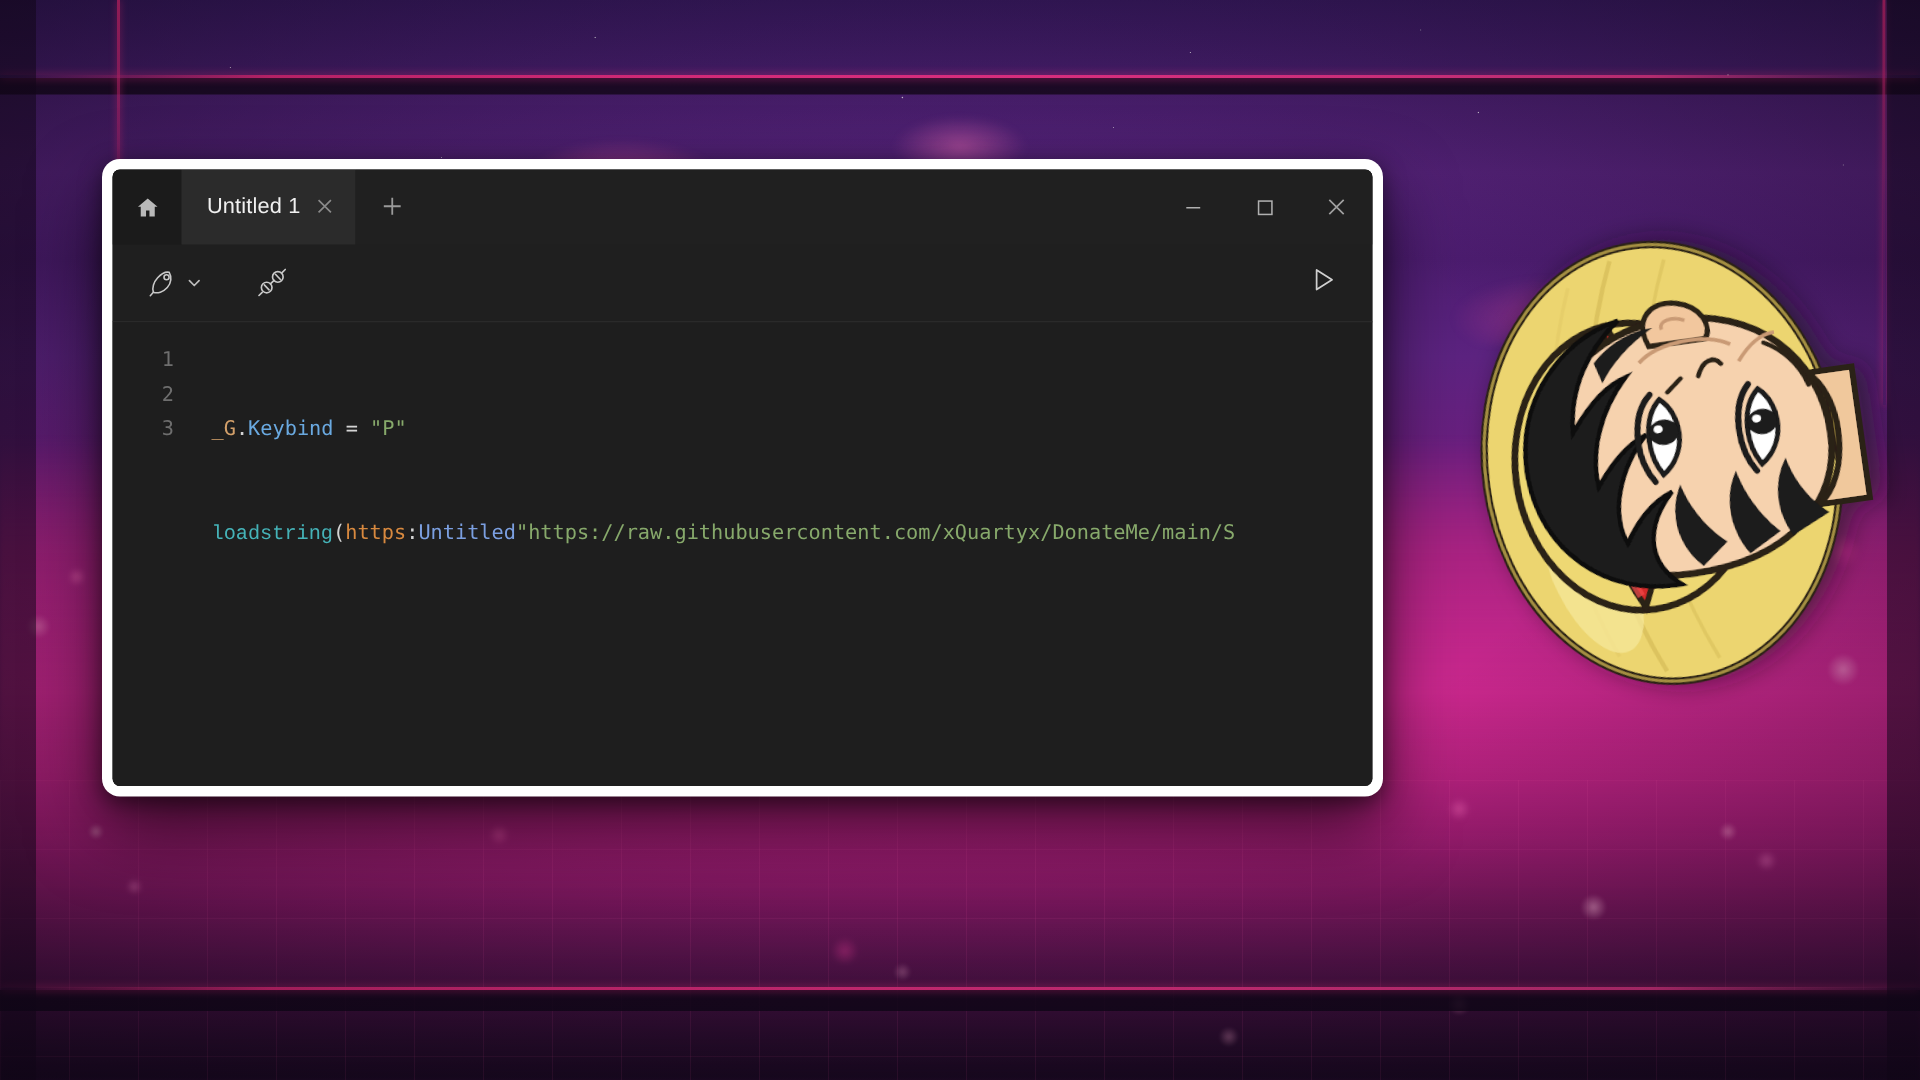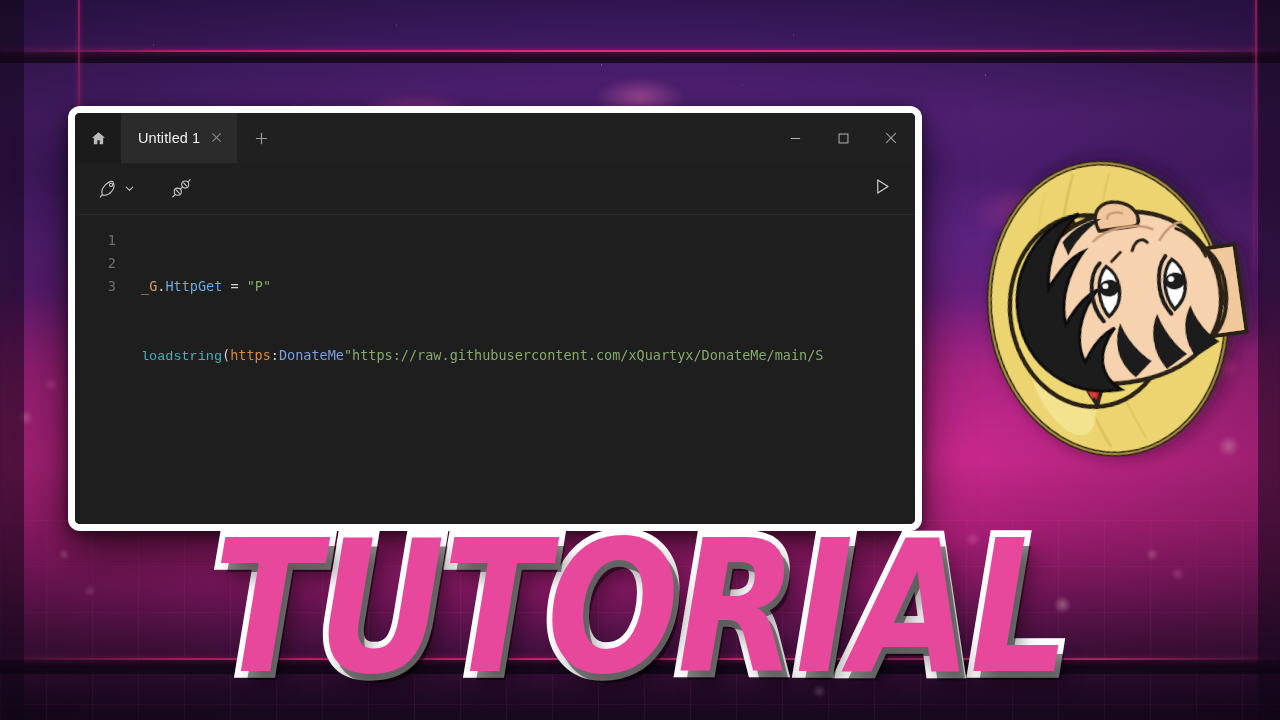--- a/index.html
+++ b/index.html
@@ -496,22 +496,22 @@
       </div>
 
       <div class="codearea">
         <div class="gutter">
           <div>1</div>
           <div>2</div>
           <div>3</div>
         </div>
 
         <div class="codelines">
-          <div><span class="tok-global">_G</span><span class="tok-punct">.</span><span class="tok-prop">HttpGet</span><span class="tok-op"> = </span><span class="tok-string">"P"</span></div>
-          <div><span class="tok-func">loadstring</span><span class="tok-punct">(</span><span class="tok-keyword">https</span><span class="tok-punct">:</span><span class="tok-method">DonateMe</span><span class="tok-string">"https://raw.githubusercontent.com/xQuartyx/DonateMe/main/S</span></div>
+          <div><span class="tok-global">_G</span><span class="tok-punct">.</span><span class="tok-prop">Keybind</span><span class="tok-op"> = </span><span class="tok-string">"P"</span></div>
+          <div><span class="tok-func">loadstring</span><span class="tok-punct">(</span><span class="tok-keyword">https</span><span class="tok-punct">:</span><span class="tok-method">Untitled</span><span class="tok-string">"https://raw.githubusercontent.com/xQuartyx/DonateMe/main/S</span></div>
           <div>&nbsp;</div>
         </div>
       </div>
 
     </div>
   </div>
 
   <div class="character">
     <svg viewBox="0 0 336 400" xmlns="http://www.w3.org/2000/svg">
       <defs>
@@ -578,17 +578,14 @@
 
         <path d="M222 228 C232 232 234 240 228 244" fill="none" stroke="#2a2014" stroke-width="3.2" stroke-linecap="round"></path>
 
         <path d="M236 190 C248 204 250 236 240 252" fill="none" stroke="#c99a74" stroke-width="2.6"></path>
         <path d="M228 256 C238 264 244 272 244 282" fill="none" stroke="#c99a74" stroke-width="2.4"></path>
         <path d="M206 300 C220 296 232 286 238 274" fill="none" stroke="#2a2014" stroke-width="3" stroke-linecap="round"></path>
       </g>
     </svg>
   </div>
 
-  <div class="tutorial-wrap">
-    <div class="tutorial-text">TUTORIAL</div>
-  </div>
 
 </div>
 
 </body></html>

